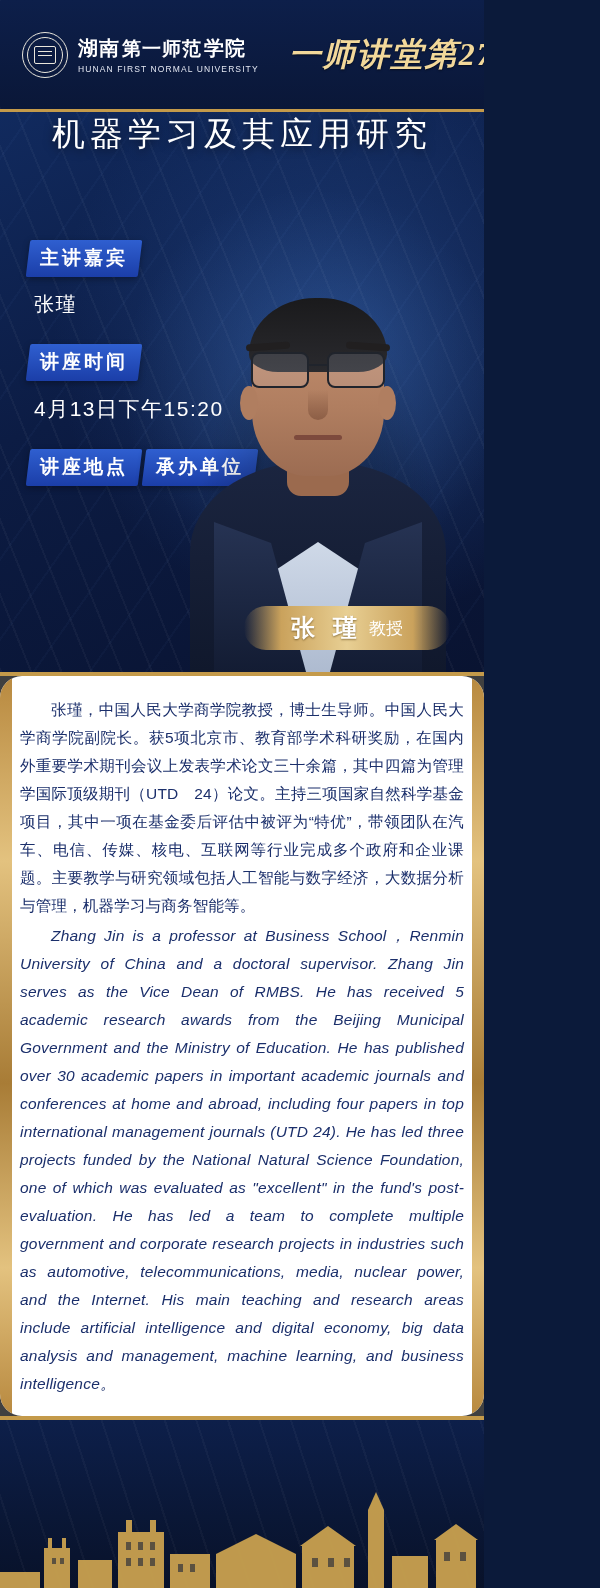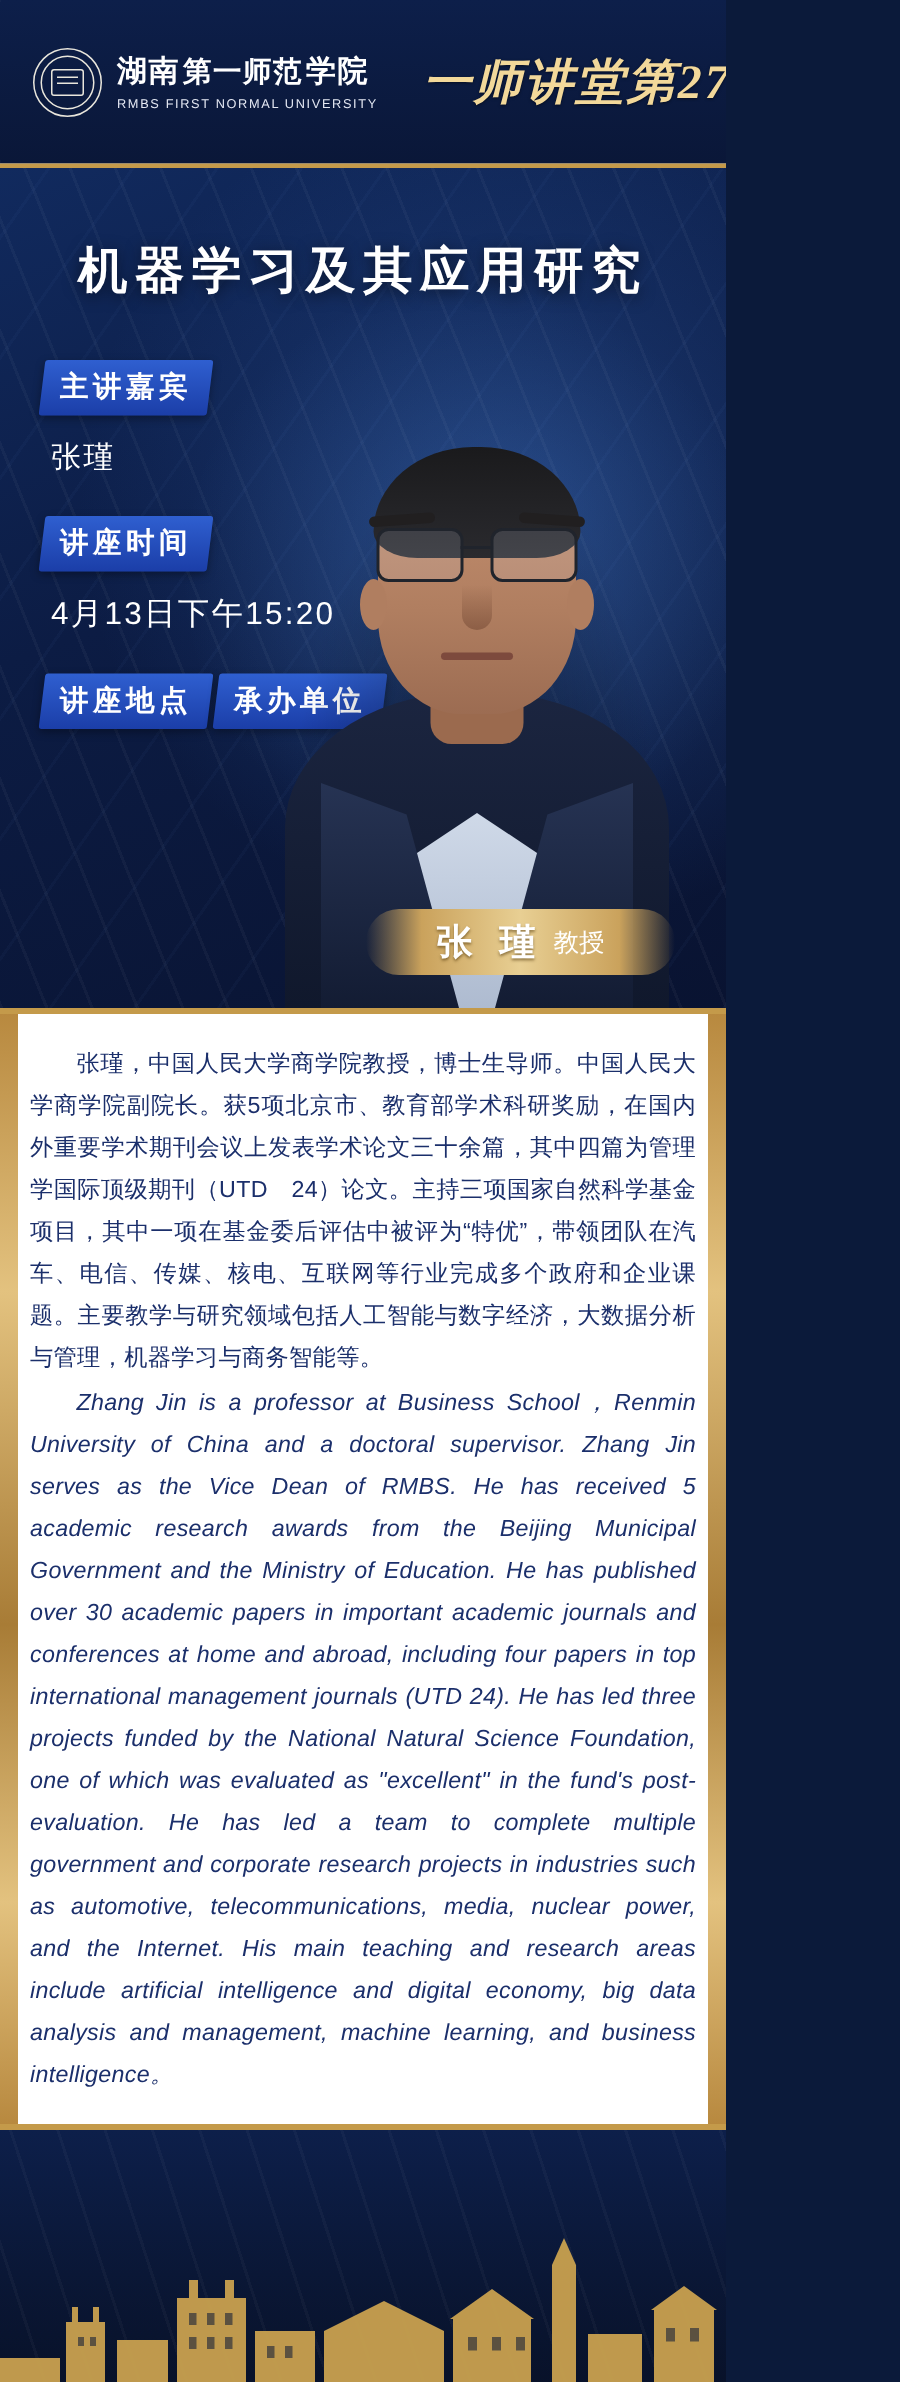--- a/index.html
+++ b/index.html
@@ -11,21 +11,21 @@
     width: 600px;
     height: 1588px;
     overflow: hidden;
     font-family: "Liberation Sans", sans-serif;
     position: relative;
   }
   .poster {
     position: relative;
     width: 484px;
     height: 1588px;
-    background: #e5e5e5;
+    background: #404040;
     overflow: hidden;
   }
 
   
   .header {
     position: relative;
     height: 112px;
     background: linear-gradient(180deg, #0d1f4a 0%, #0a1738 100%);
     display: flex;
     align-items: center;
@@ -143,23 +143,22 @@
     width: 420px;
     height: 420px;
     background: radial-gradient(circle, rgba(90,150,230,.25), rgba(10,22,55,0) 65%);
     border-radius: 50%;
   }
   .lecture-title {
     position: relative;
     text-align: center;
     color: #ffffff;
     font-size: 33px;
-    font-weight: bold;
+    font-weight: normal;
     letter-spacing: 5px;
-    padding-top: 46px;
     text-shadow: 0 2px 10px rgba(0,0,0,.55);
   }
 
   .info-col {
     position: absolute;
     left: 28px;
     top: 128px;
     width: 240px;
   }
   .tag {
@@ -346,20 +345,21 @@
   }
 
   
   .bio-wrap {
     position: relative;
     background: #ffffff;
     padding: 20px 20px 24px 20px;
     box-sizing: border-box;
     height: 740px;
     overflow: hidden;
+    border-radius: 22px;
   }
   .bio-side {
     position: absolute;
     top: 0; bottom: 0;
     width: 12px;
     background: linear-gradient(180deg, #b8893f, #e3c27f 25%, #a87c36 55%, #e3c27f 80%, #b8893f);
   }
   .bio-side.left { left: 0; }
   .bio-side.right { right: 0; }
   .bio-p {
@@ -399,21 +399,21 @@
 
   <div class="header">
     <div class="header-bg-lines"></div>
 
     <div class="logo-seal">
       <div class="logo-seal-inner"></div>
     </div>
 
     <div class="univ-block">
       <div class="univ-cn"><span>湖南</span><span class="mid">第一师范</span><span>学院</span></div>
-      <div class="univ-en">RMBS FIRST NORMAL UNIVERSITY</div>
+      <div class="univ-en">HUNAN FIRST NORMAL UNIVERSITY</div>
     </div>
 
     <div class="header-divider"></div>
 
     <div class="series-title">一师讲堂第279期</div>
   </div>
 
   <div class="hero">
     <div class="hero-rays"></div>
     <div class="hero-glow"></div>

